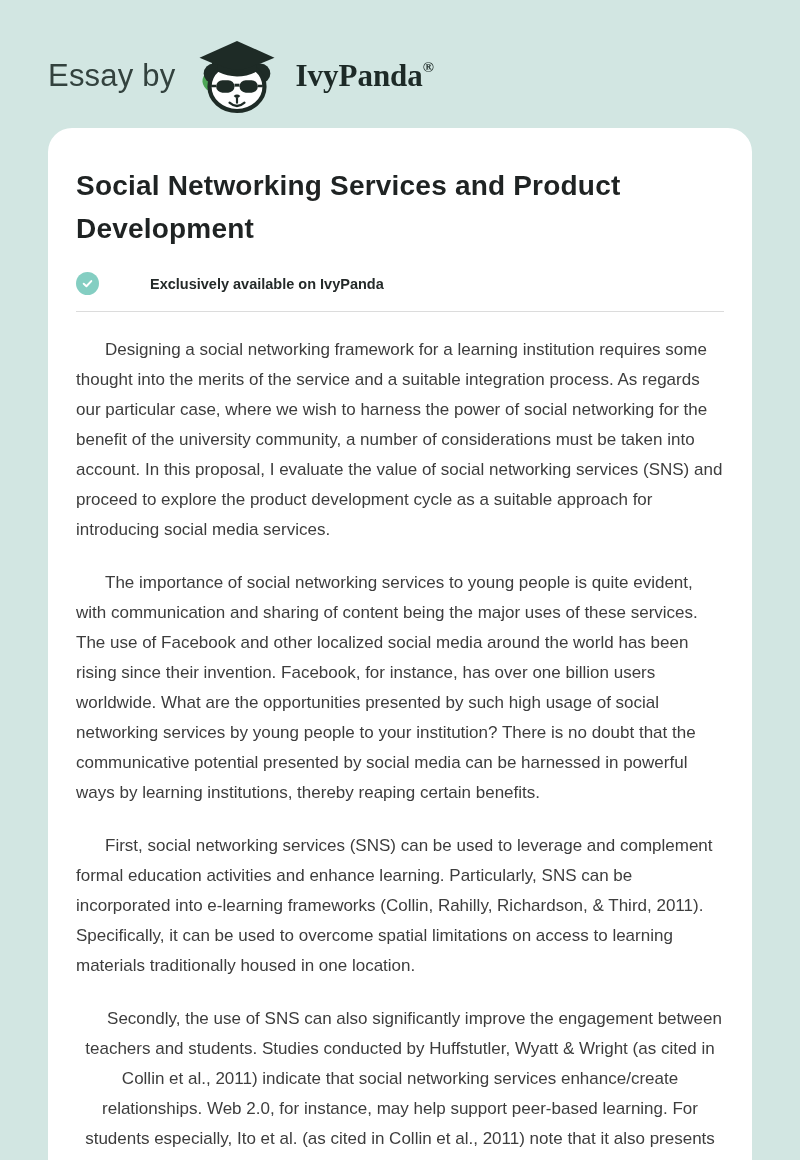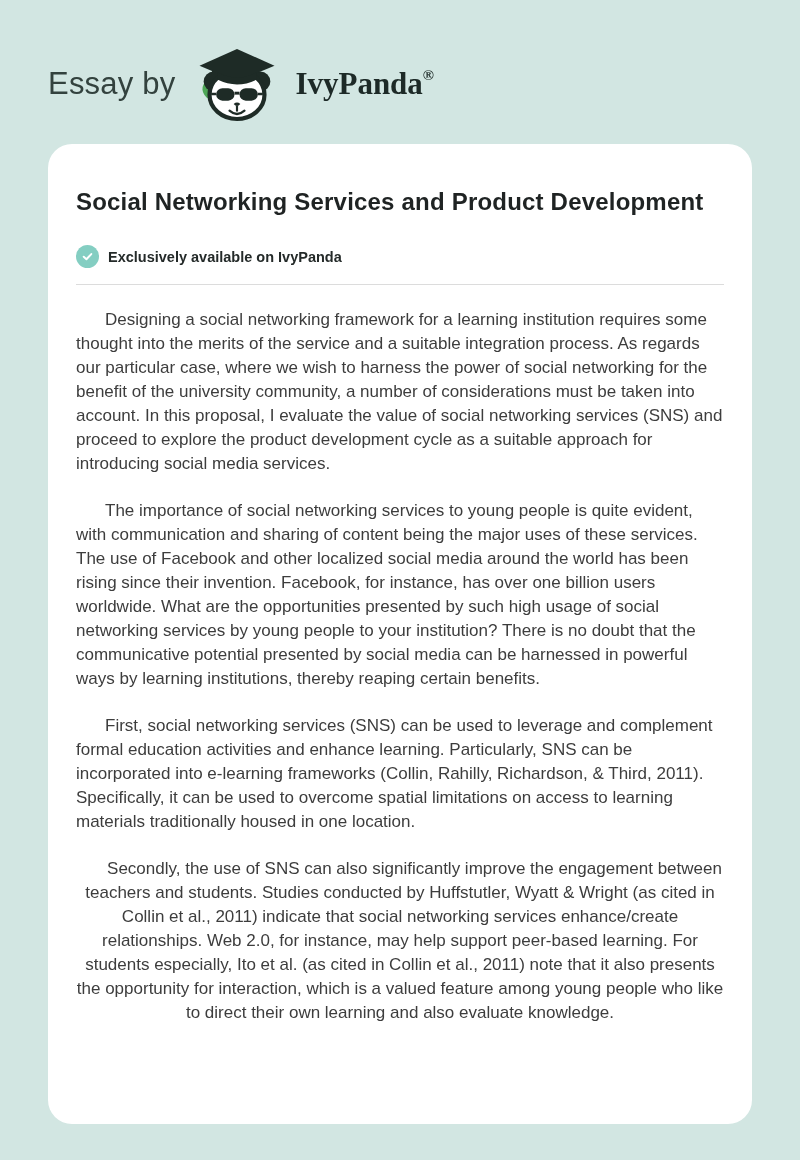--- a/index.html
+++ b/index.html
@@ -7,21 +7,21 @@
   .page {
     position: relative;
     width: 800px;
     height: 1160px;
     background: #d2e6e2;
     font-family: "Liberation Sans", sans-serif;
     overflow: hidden;
   }
   
   .site-header {
-    height: 144px;
+    height: 128px;
     display: flex;
     align-items: center;
     padding: 24px 48px 0 48px;
   }
   .essay-by {
     font-size: 31px;
     color: #33423e;
     letter-spacing: 0.2px;
   }
   .logo {
@@ -47,30 +47,31 @@
   }
   
   .card {
     margin: 0 48px;
     background: #ffffff;
     border-radius: 24px;
     padding: 36px 28px 62px 28px;
     min-height: 980px;
   }
   .essay-title {
-    font-size: 24px;
+    font-size: 28px;
     line-height: 43px;
     font-weight: 700;
     color: #1f2323;
     letter-spacing: 0.2px;
   }
   .badge-row {
     display: flex;
     align-items: center;
     margin-top: 22px;
+    gap: 42px;
   }
   .check-circle {
     width: 23px;
     height: 23px;
     border-radius: 50%;
     background: #84cec2;
     display: inline-flex;
     align-items: center;
     justify-content: center;
     flex: 0 0 auto;
@@ -82,21 +83,21 @@
     color: #242a29;
   }
   .divider {
     border: none;
     border-top: 1px solid #dcdcdc;
     margin-top: 16px;
   }
   .essay-body { margin-top: 17px; }
   .essay-body p {
     font-size: 17px;
-    line-height: 24px;
+    line-height: 30px;
     color: #3d3d3d;
     text-indent: 29px;
     margin-bottom: 17px;
     text-align: left;
     margin-top: 23px;
   }
   .essay-body p:last-child { margin-bottom: 0; text-align: center; }
 </style>
 </head>
 <body>

